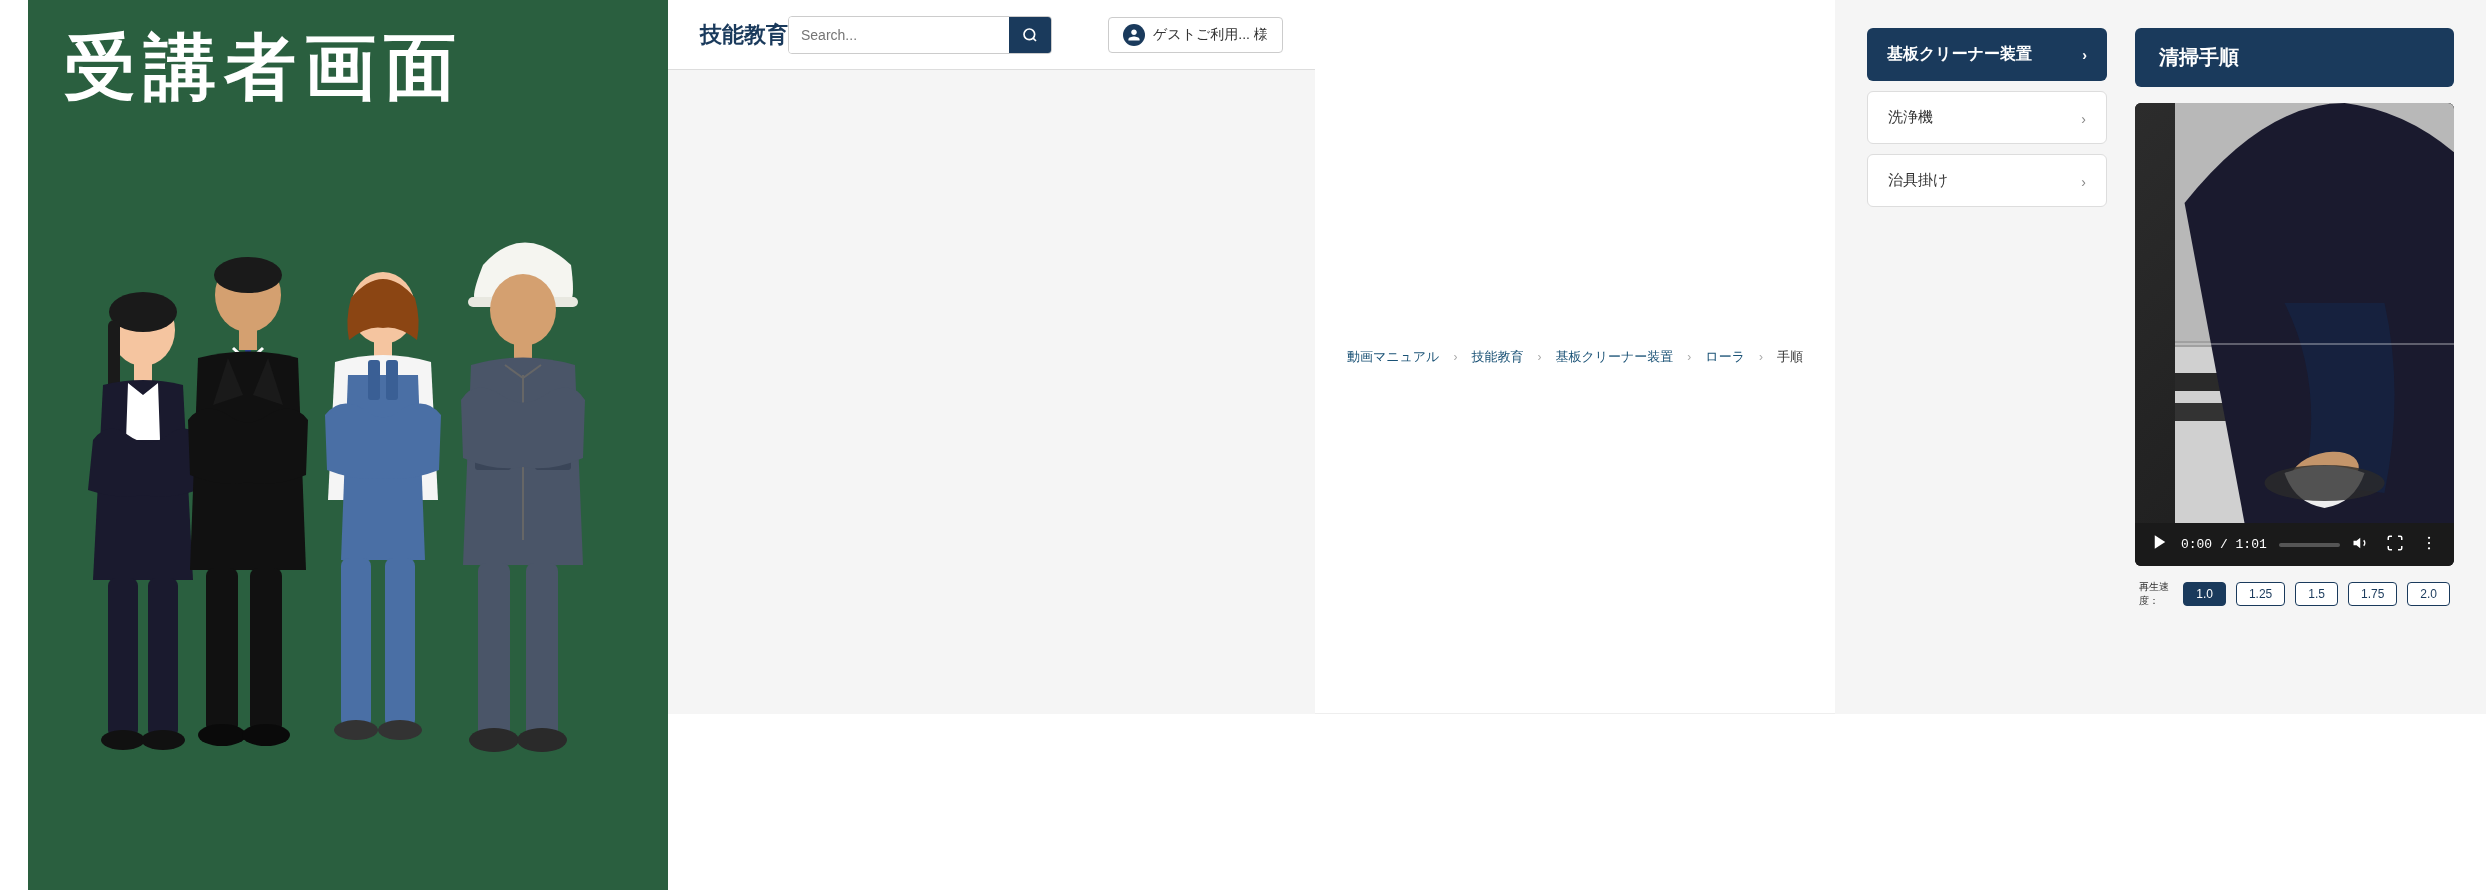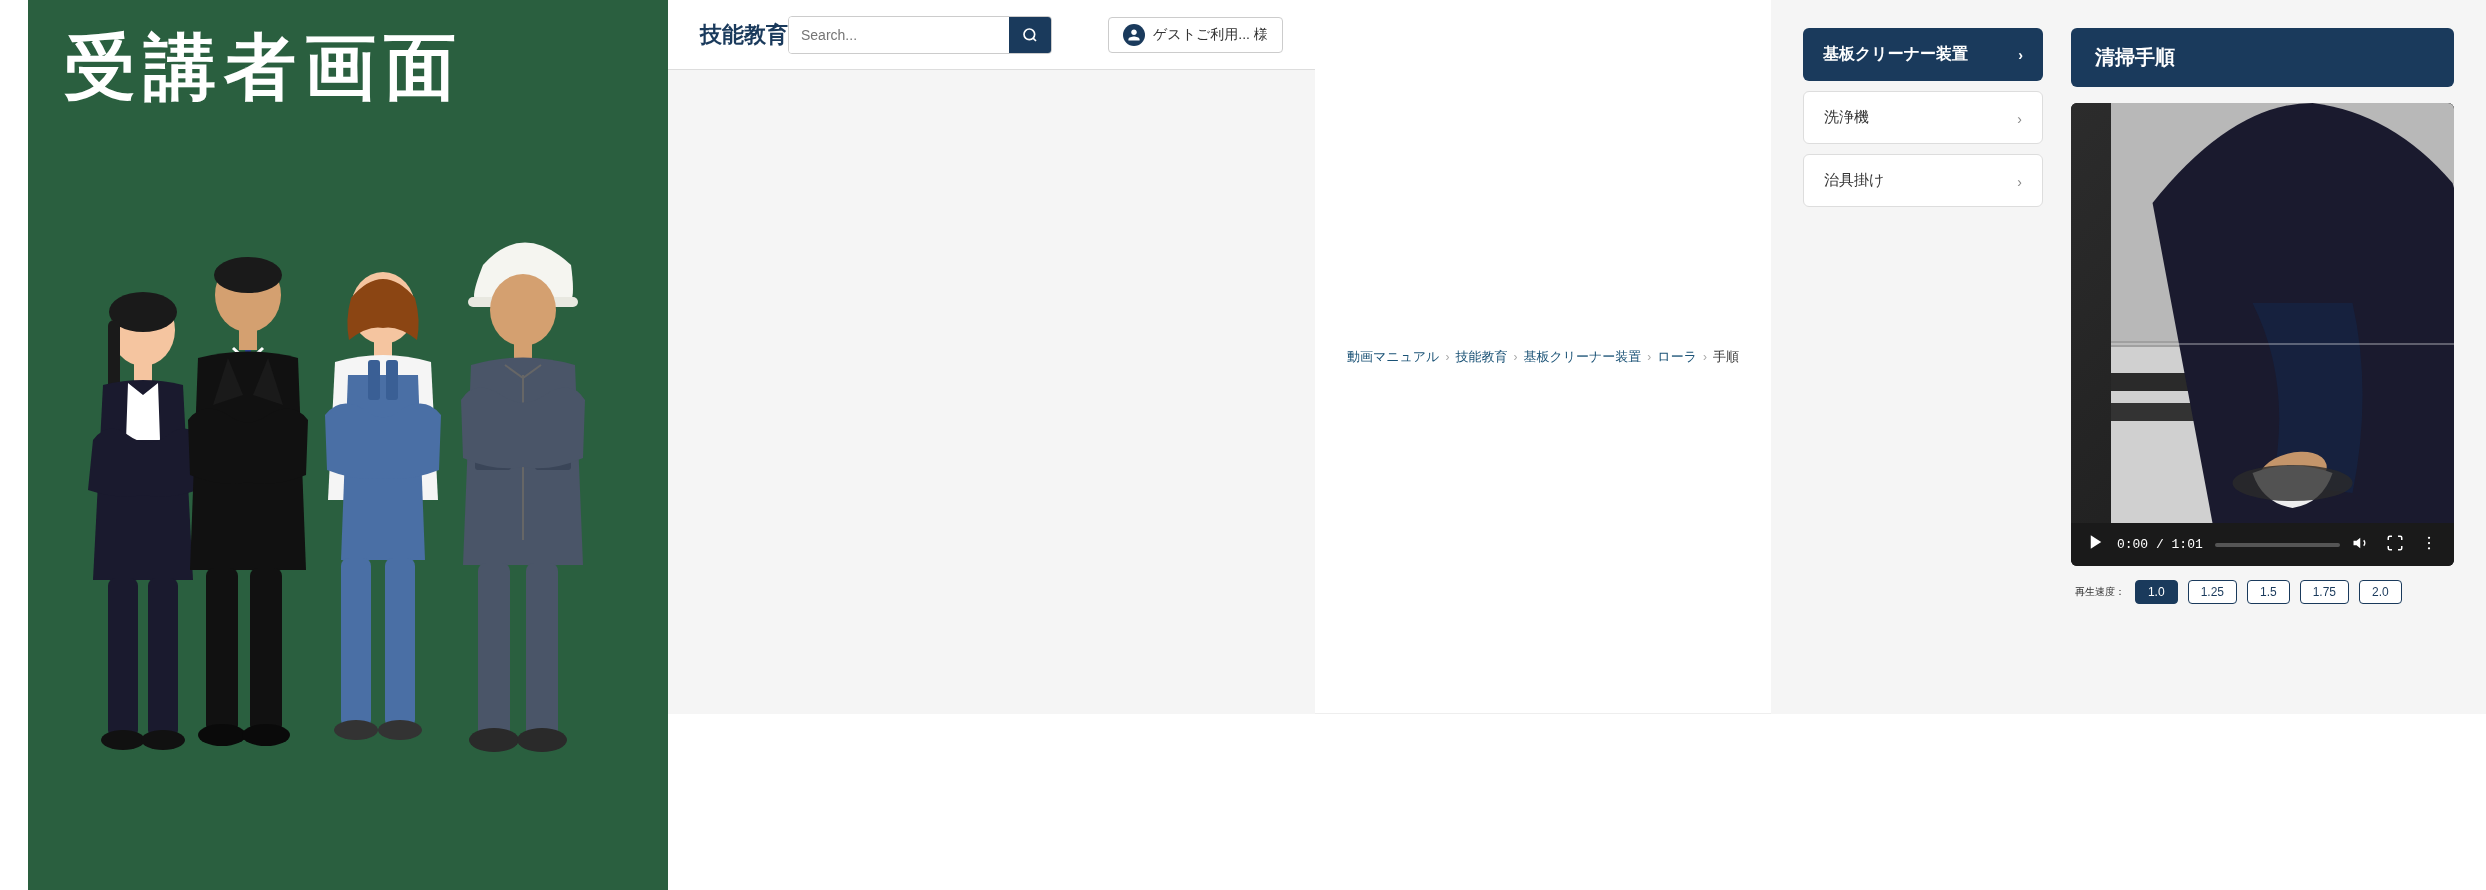--- a/index.html
+++ b/index.html
@@ -123,21 +123,21 @@
       color: #fff;
       font-size: 12px;
     }
 
     
     .breadcrumb {
       background: #fff;
       padding: 10px 32px;
       display: flex;
       align-items: center;
-      gap: 6px;
+      gap: 14px;
       font-size: 13px;
       color: #555;
       border-bottom: 1px solid #eee;
     }
     .breadcrumb-item {
       color: #1a5276;
       cursor: pointer;
     }
     .breadcrumb-sep {
       color: #aaa;

